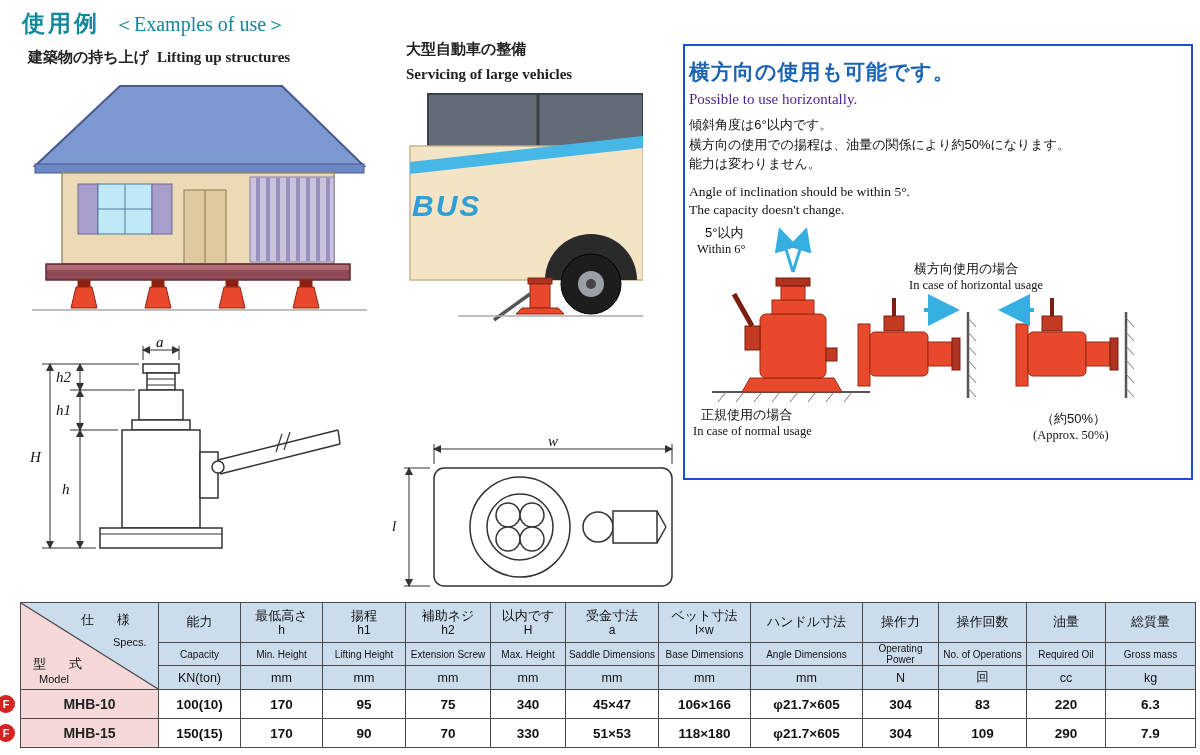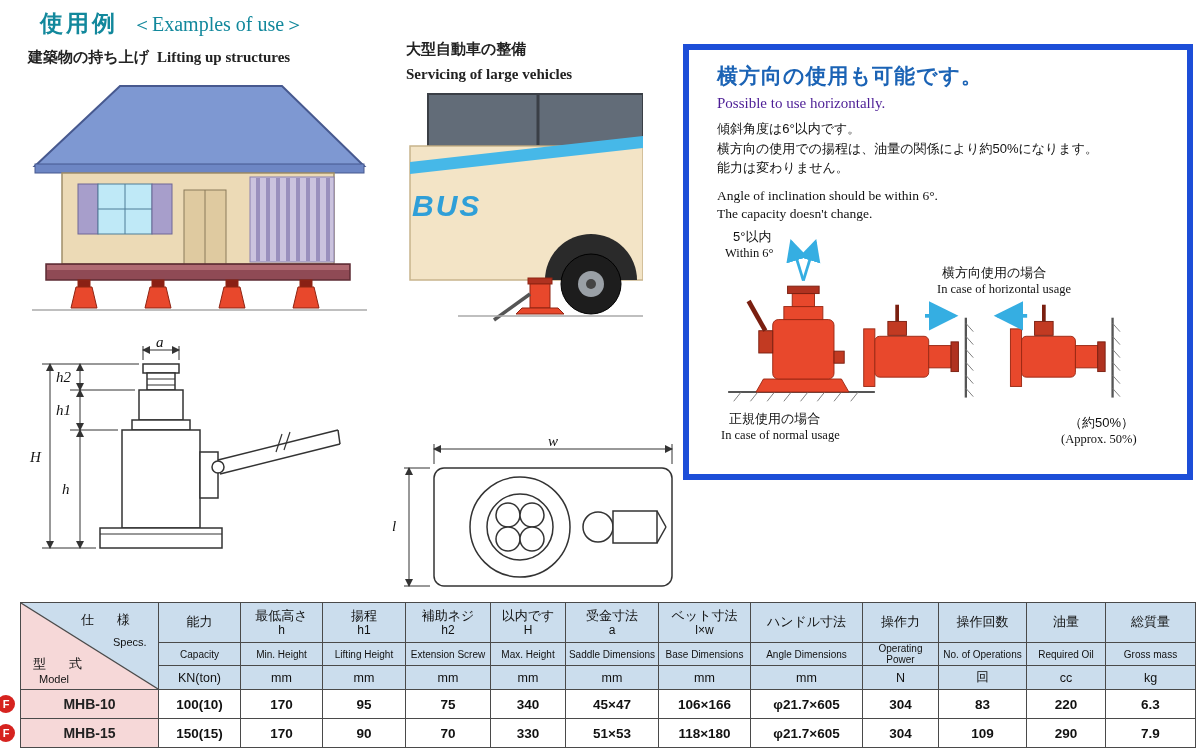--- a/index.html
+++ b/index.html
@@ -3,32 +3,32 @@
 <meta charset="utf-8">
 <style>
   * { margin:0; padding:0; box-sizing:border-box; }
   body { background:#eee; }
   .page { position:relative; width:1200px; height:755px; background:#fff; overflow:hidden;
           font-family:"Liberation Sans","DejaVu Sans",sans-serif; color:#1a1a1a; }
   .abs { position:absolute; }
   .serif { font-family:"Liberation Serif","DejaVu Serif",serif; }
 
   
-  .page-header { left:40px; top:8px; display:flex; align-items:baseline; gap:14px; color:#12889c; }
+  .page-header { left:22px; top:8px; display:flex; align-items:baseline; gap:14px; color:#12889c; }
   .title-jp { font-size:23px; font-weight:bold; letter-spacing:3px; }
   .title-en { font-size:20px; }
 
   
   .ex-title { font-size:15px; font-weight:bold; color:#222; }
   .ex-title .en { margin-left:8px; font-weight:600; }
   .ex2-en { font-size:15px; color:#222; font-weight:600; }
 
   
-  .h-box { left:683px; top:44px; width:510px; height:436px; border:6px solid #1d4ed8;
-           padding:12px 28px 0; background:#fff; }
+  .h-box { left:683px; top:44px; width:510px; height:436px; border:2px solid #1d4ed8;
+           padding:12px 4px 0; background:#fff; }
   .h-box-title { color:#1b63b5; font-size:21px; font-weight:bold; letter-spacing:1px; }
   .h-box-sub { font-size:15px; margin-top:5px; color:#4c1d95; }
   .h-box-jp { font-size:13px; line-height:1.5; margin-top:7px; color:#111; }
   .h-box-en { font-size:13.5px; line-height:1.4; margin-top:9px; color:#111; }
   .illus { position:relative; margin-top:4px; height:224px; }
   .illus svg { position:absolute; left:0; top:0; width:100%; height:100%; }
   .ill-label { position:absolute; font-size:13px; color:#111; white-space:nowrap; }
   .ill-label.en { font-size:12.5px; }
 
   
@@ -131,21 +131,21 @@
 
   <div class="abs h-box">
     <div class="h-box-title">横方向の使用も可能です。</div>
     <div class="h-box-sub serif">Possible to use horizontally.</div>
     <div class="h-box-jp">
       <div>傾斜角度は6°以内です。</div>
       <div>横方向の使用での揚程は、油量の関係により約50%になります。</div>
       <div>能力は変わりません。</div>
     </div>
     <div class="h-box-en serif">
-      <div>Angle of inclination should be within 6°.</div>
+      <div>Angle of inclination should be within 5°.</div>
       <div>The capacity doesn't change.</div>
     </div>
 
     <div class="illus">
       <svg viewBox="0 0 476 224">
         <defs>
           <marker id="arB" markerWidth="9" markerHeight="9" refX="7" refY="4" orient="auto-start-reverse">
             <path d="M0,0 L8,4 L0,8 Z" fill="#35aee2"></path>
           </marker>
         </defs>

